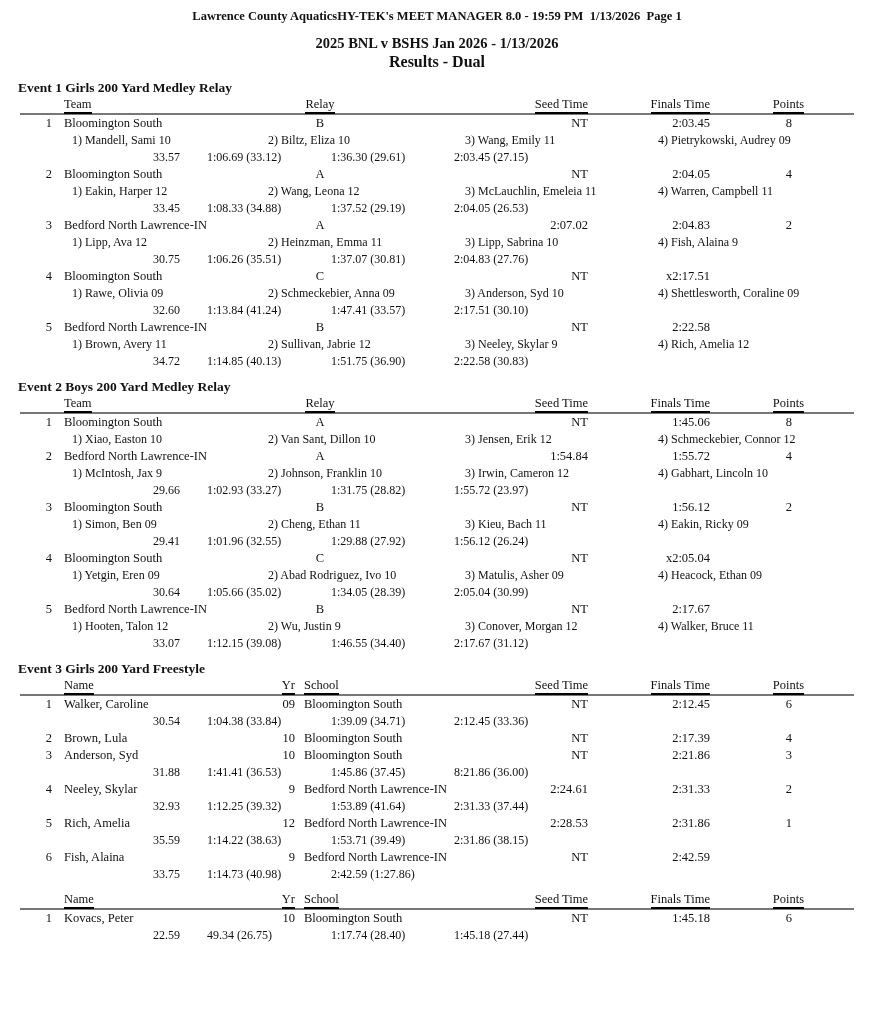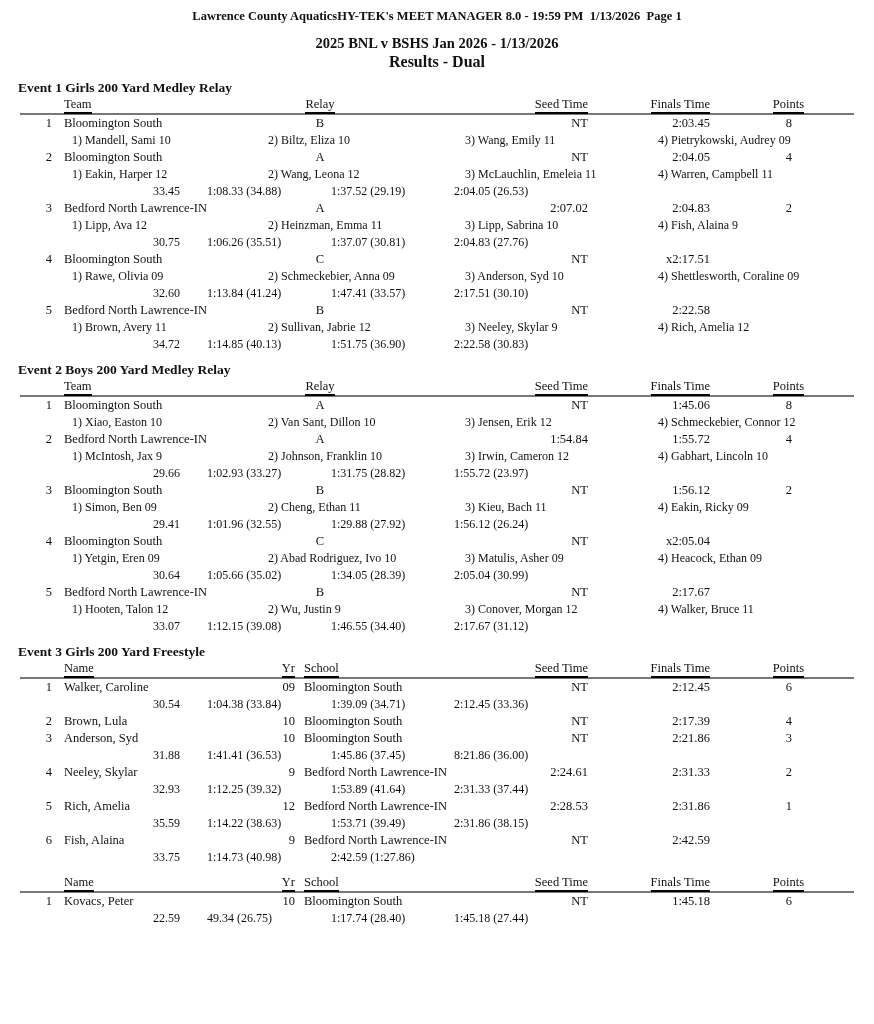--- a/index.html
+++ b/index.html
@@ -75,20 +75,26 @@
           <span class="cell rt">NT</span>
           <span class="cell rt">2:03.45</span>
           <span class="cell pts">8</span>
         </div>
         <div class="swimmers">
           <span class="cell">1) Mandell, Sami 10</span>
           <span class="cell">2) Biltz, Eliza 10</span>
           <span class="cell">3) Wang, Emily 11</span>
           <span class="cell">4) Pietrykowski, Audrey 09</span>
         </div>
+        <div class="splits">
+          <span class="cell s0">33.57</span>
+          <span class="cell sn">1:06.69 (33.12)</span>
+          <span class="cell sn">1:36.30 (29.61)</span>
+          <span class="cell sn">2:03.45 (27.15)</span>
+        </div>
         <div class="row grid-relay">
           <span class="cell rt">2</span>
           <span class="cell pad12">Bloomington South</span>
           <span class="cell ctr">A</span>
           <span class="cell rt">NT</span>
           <span class="cell rt">2:04.05</span>
           <span class="cell pts">4</span>
         </div>
         <div class="swimmers">
           <span class="cell">1) Eakin, Harper 12</span>

